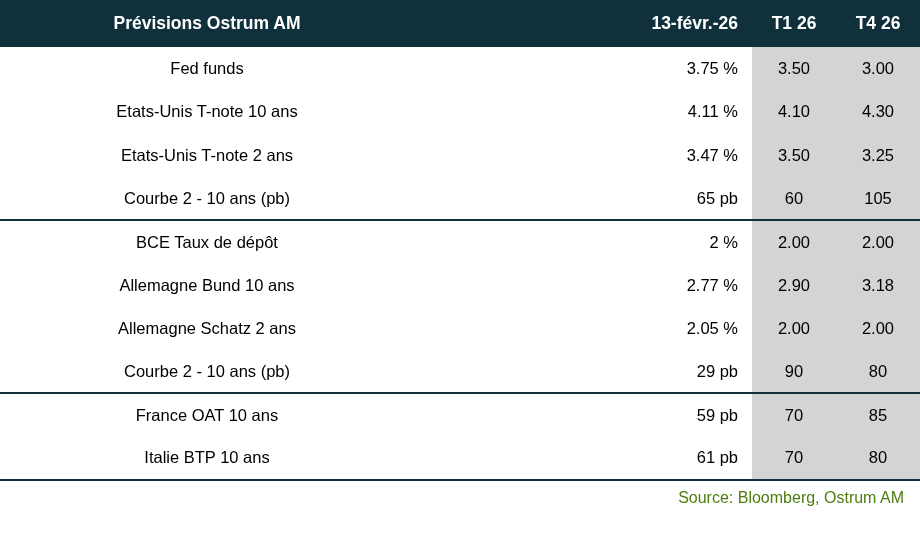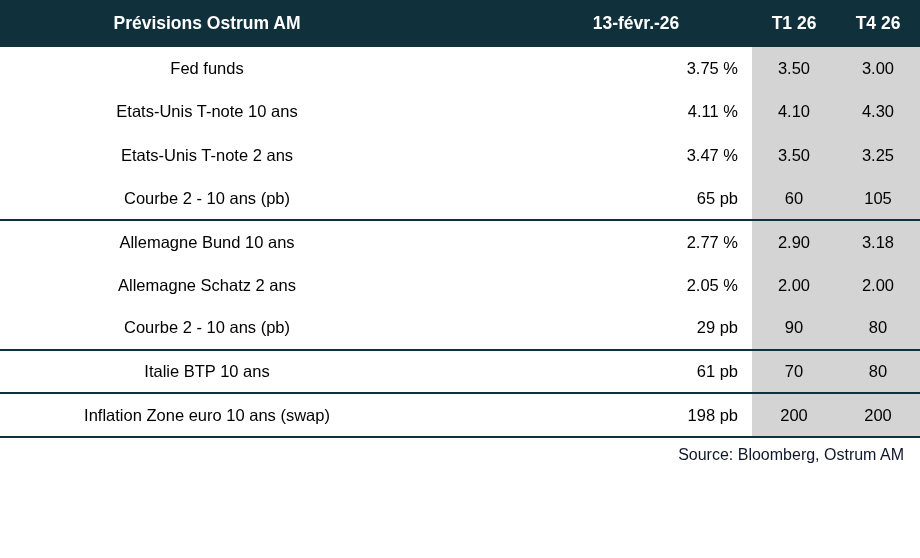--- a/index.html
+++ b/index.html
@@ -34,21 +34,21 @@
     background: #10303c;
     color: #ffffff;
     font-size: 17.5px;
     font-weight: bold;
     height: 47px;
     padding: 8px 14px;
     vertical-align: middle;
     box-sizing: border-box;
   }
   thead th.h-label { text-align: center; padding-right: 120px;}
-  thead th.h-date  { text-align: center; }
+  thead th.h-date  { text-align: right; }
   thead th.h-q1, thead th.h-q4 { text-align: center; padding: 0 6px; }
 
   tbody td {
     font-size: 16.5px;
     height: 43.3px;
     padding: 0 14px;
     box-sizing: border-box;
     vertical-align: middle;
     background: #ffffff;
   }
@@ -64,21 +64,21 @@
     border-bottom: 2px solid #10303c;
   }
   tr.last-row td {
     border-bottom: 2px solid #10303c;
   }
 
   .source {
     text-align: right;
     font-size: 16px;
     padding: 8px 16px 0 0;
-    color: #0f172a;
+    color: #4d7c0f;
   }
 </style>
 </head>
 <body>
 
 <div class="wrap">
   <table class="forecast">
     <colgroup>
       <col class="c-label">
       <col class="c-date">
@@ -114,47 +114,53 @@
         <td class="t-q4">3.25</td>
       </tr>
       <tr class="group-end">
         <td class="t-label">Courbe 2 - 10 ans (pb)</td>
         <td class="t-date">65 pb</td>
         <td class="t-q1">60</td>
         <td class="t-q4">105</td>
       </tr>
 
       <tr>
+        <td class="t-label">BCE Taux de dépôt</td>
+        <td class="t-date">2 %</td>
+        <td class="t-q1">2.00</td>
+        <td class="t-q4">2.00</td>
+      </tr>
+      <tr>
         <td class="t-label">Allemagne Bund 10 ans</td>
         <td class="t-date">2.77 %</td>
         <td class="t-q1">2.90</td>
         <td class="t-q4">3.18</td>
       </tr>
       <tr>
         <td class="t-label">Allemagne Schatz 2 ans</td>
         <td class="t-date">2.05 %</td>
         <td class="t-q1">2.00</td>
         <td class="t-q4">2.00</td>
       </tr>
       <tr class="group-end">
         <td class="t-label">Courbe 2 - 10 ans (pb)</td>
         <td class="t-date">29 pb</td>
         <td class="t-q1">90</td>
         <td class="t-q4">80</td>
       </tr>
 
+      <tr>
+        <td class="t-label">France OAT 10 ans</td>
+        <td class="t-date">59 pb</td>
+        <td class="t-q1">70</td>
+        <td class="t-q4">85</td>
+      </tr>
       <tr class="group-end">
         <td class="t-label">Italie BTP 10 ans</td>
         <td class="t-date">61 pb</td>
         <td class="t-q1">70</td>
         <td class="t-q4">80</td>
       </tr>
 
-      <tr class="last-row">
-        <td class="t-label">Inflation Zone euro 10 ans (swap)</td>
-        <td class="t-date">198 pb</td>
-        <td class="t-q1">200</td>
-        <td class="t-q4">200</td>
-      </tr>
     </tbody>
   </table>
   <div class="source">Source: Bloomberg, Ostrum AM</div>
 </div>
 
 </body></html>

